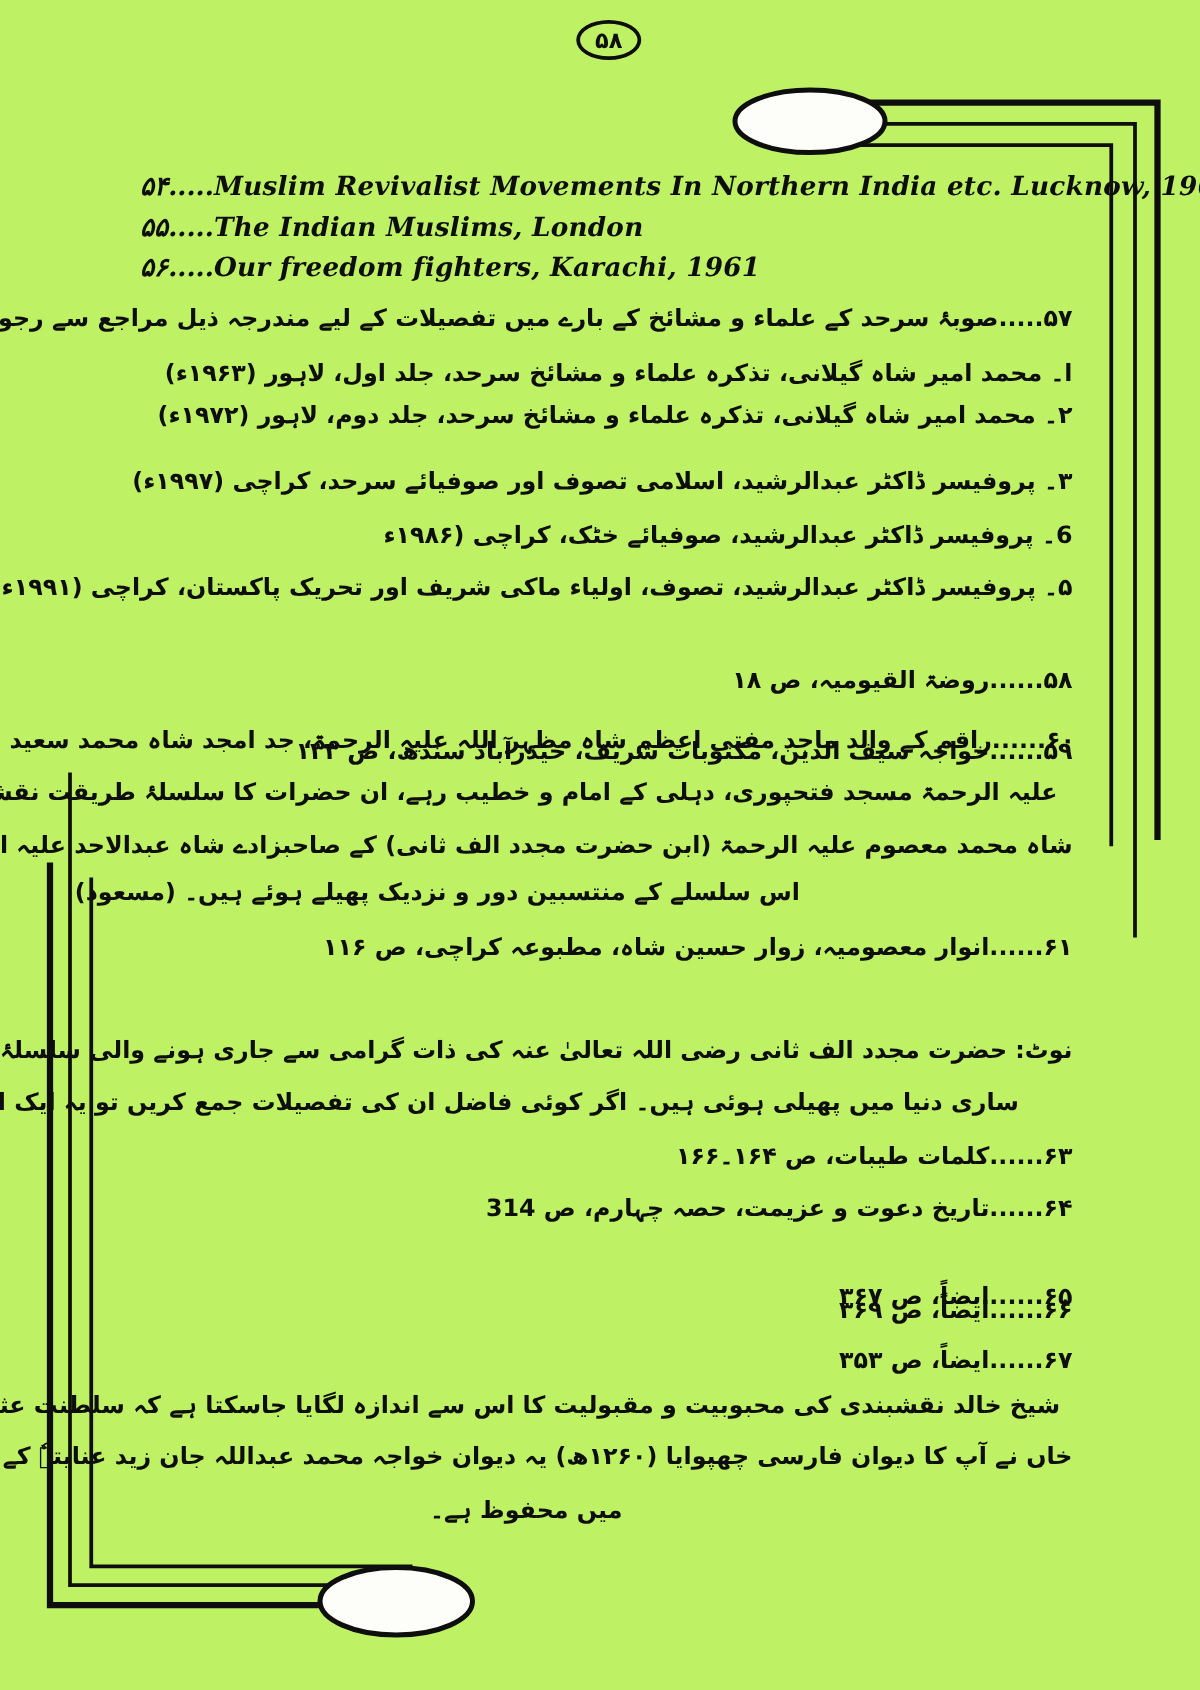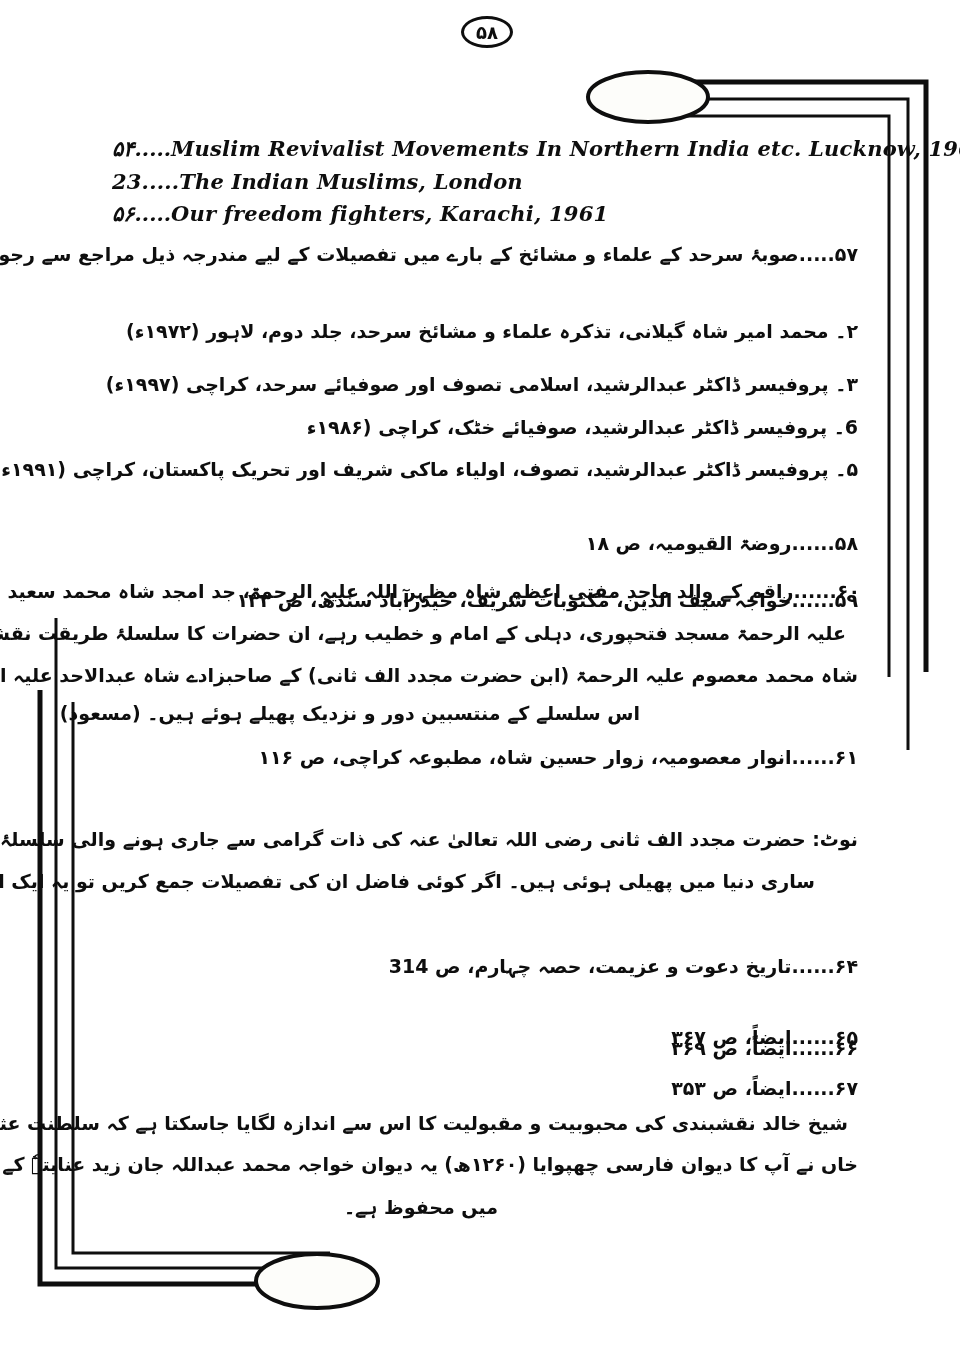--- a/index.html
+++ b/index.html
@@ -1,19 +1,19 @@
 <!DOCTYPE html>
 <html><head>
 <meta charset="utf-8">
 <style>
   html,body{margin:0;padding:0;background:#e8e8e8;}
   #page{
     position:relative;
     width:960px;height:1352px;
-    background:#ffffff;
+    background:#bef264;
     overflow:hidden;
     font-family:"DejaVu Sans",sans-serif;
   }
   .ln{
     position:absolute;
     white-space:nowrap;
     color:#0e0e0e;
   }
   .ur{
     font-family:"DejaVu Sans",sans-serif;
@@ -63,42 +63,44 @@
       <path d="M73 702 V1253 H330" stroke-width="3"></path>
       <ellipse cx="317" cy="1281" rx="61" ry="27" fill="#fdfdfa" stroke-width="4"></ellipse>
     </g>
   </svg>
 
   <div id="page-number-oval">
     <span>۵۸</span>
   </div>
 
   <div class="ln en" style="top:136px;left:112px;">۵۴.....Muslim Revivalist Movements In Northern India etc. Lucknow, 1966</div>
-  <div class="ln en" style="top:169px;left:112px;">23.....The Indian Muslims, London</div>
+  <div class="ln en" style="top:169px;left:112px;">۵۵.....The Indian Muslims, London</div>
   <div class="ln en" style="top:201px;left:112px;">۵۶.....Our freedom fighters, Karachi, 1961</div>
 
   <div class="ln ur" style="top:243px;left:98px;width:760px;">۵۷.....صوبۂ سرحد کے علماء و مشائخ کے بارے میں تفصیلات کے لیے مندرجہ ذیل مراجع سے رجوع کیا جاسکتا ہے:</div>
+  <div class="ln ur" style="top:287px;left:300px;width:558px;">ا۔ محمد امیر شاہ گیلانی، تذکرہ علماء و مشائخ سرحد، جلد اول، لاہور (۱۹۶۳ء)</div>
   <div class="ln ur" style="top:320px;left:280px;width:578px;">۲۔ محمد امیر شاہ گیلانی، تذکرہ علماء و مشائخ سرحد، جلد دوم، لاہور (۱۹۷۲ء)</div>
   <div class="ln ur" style="top:373px;left:270px;width:588px;">۳۔ پروفیسر ڈاکٹر عبدالرشید، اسلامی تصوف اور صوفیائے سرحد، کراچی (۱۹۹۷ء)</div>
   <div class="ln ur" style="top:416px;left:330px;width:528px;">6۔ پروفیسر ڈاکٹر عبدالرشید، صوفیائے خٹک، کراچی (۱۹۸۶ء</div>
   <div class="ln ur" style="top:458px;left:205px;width:653px;">۵۔ پروفیسر ڈاکٹر عبدالرشید، تصوف، اولیاء ماکی شریف اور تحریک پاکستان، کراچی (۱۹۹۱ء)</div>
 
   <div class="ln ur" style="top:500px;left:550px;width:308px;margin-top:32px;">۵۸......روضۃ القیومیہ، ص ۱۸</div>
   <div class="ln ur" style="top:541px;left:420px;width:438px;margin-top:48px;">۵۹......خواجہ سیف الدین، مکتوبات شریف، حیدرآباد سندھ، ص ۱۳۳</div>
 
   <div class="ln ur" style="top:580px;left:85px;width:775px;">۶۰......راقم کے والد ماجد مفتی اعظم شاہ مظہر اللہ علیہ الرحمۃ، جد امجد شاہ محمد سعید علیہ الرحمۃ، پردادا صاحب شاہ محمد مسعود</div>
   <div class="ln ur" style="top:622px;left:106px;width:740px;">علیہ الرحمۃ مسجد فتحپوری، دہلی کے امام و خطیب رہے، ان حضرات کا سلسلۂ طریقت نقشبندیہ مجددیہ ہے، اور</div>
   <div class="ln ur" style="top:664px;left:88px;width:770px;">شاہ محمد معصوم علیہ الرحمۃ (ابن حضرت مجدد الف ثانی) کے صاحبزادے شاہ عبدالاحد علیہ الرحمۃ تک پہنچتا ہے۔</div>
   <div class="ln ur" style="top:702px;left:300px;width:340px;">اس سلسلے کے منتسبین دور و نزدیک پھیلے ہوئے ہیں۔ (مسعود)</div>
 
   <div class="ln ur" style="top:746px;left:430px;width:428px;">۶۱......انوار معصومیہ، زوار حسین شاہ، مطبوعہ کراچی، ص ۱۱۶</div>
 
   <div class="ln ur" style="top:828px;left:88px;width:770px;">نوٹ: حضرت مجدد الف ثانی رضی اللہ تعالیٰ عنہ کی ذات گرامی سے جاری ہونے والی سلسلۂ عالیہ مجددیہ کی نہریں</div>
   <div class="ln ur" style="top:870px;left:180px;width:635px;">ساری دنیا میں پھیلی ہوئی ہیں۔ اگر کوئی فاضل ان کی تفصیلات جمع کریں تو یہ ایک اہم کام ہوگا۔ (مسعود)</div>
 
+  <div class="ln ur" style="top:913px;left:545px;width:313px;">۶۳......کلمات طیبات، ص ۱۶۴۔۱۶۶</div>
   <div class="ln ur" style="top:955px;left:455px;width:403px;">۶۴......تاریخ دعوت و عزیمت، حصہ چہارم، ص 314</div>
   <div class="ln ur" style="top:998px;left:618px;width:240px;margin-top:28px;">۶۵......ایضاً، ص ۳۶۷</div>
   <div class="ln ur" style="top:1037px;left:618px;width:240px;">۶۶......ایضاً، ص ۳۶۹</div>
   <div class="ln ur" style="top:1077px;left:618px;width:240px;">۶۷......ایضاً، ص ۳۵۳</div>
 
   <div class="ln ur" style="top:1112px;left:95px;width:753px;">شیخ خالد نقشبندی کی محبوبیت و مقبولیت کا اس سے اندازہ لگایا جاسکتا ہے کہ سلطنت عثمانیہ کے سلطان عبدالمجید</div>
   <div class="ln ur" style="top:1153px;left:85px;width:773px;">خاں نے آپ کا دیوان فارسی چھپوایا (۱۲۶۰ھ) یہ دیوان خواجہ محمد عبداللہ جان زید عنایتہٗ کے کتب خانے میں پشاور</div>
   <div class="ln ur" style="top:1196px;left:368px;width:130px;">میں محفوظ ہے۔</div>
 
 </div>

